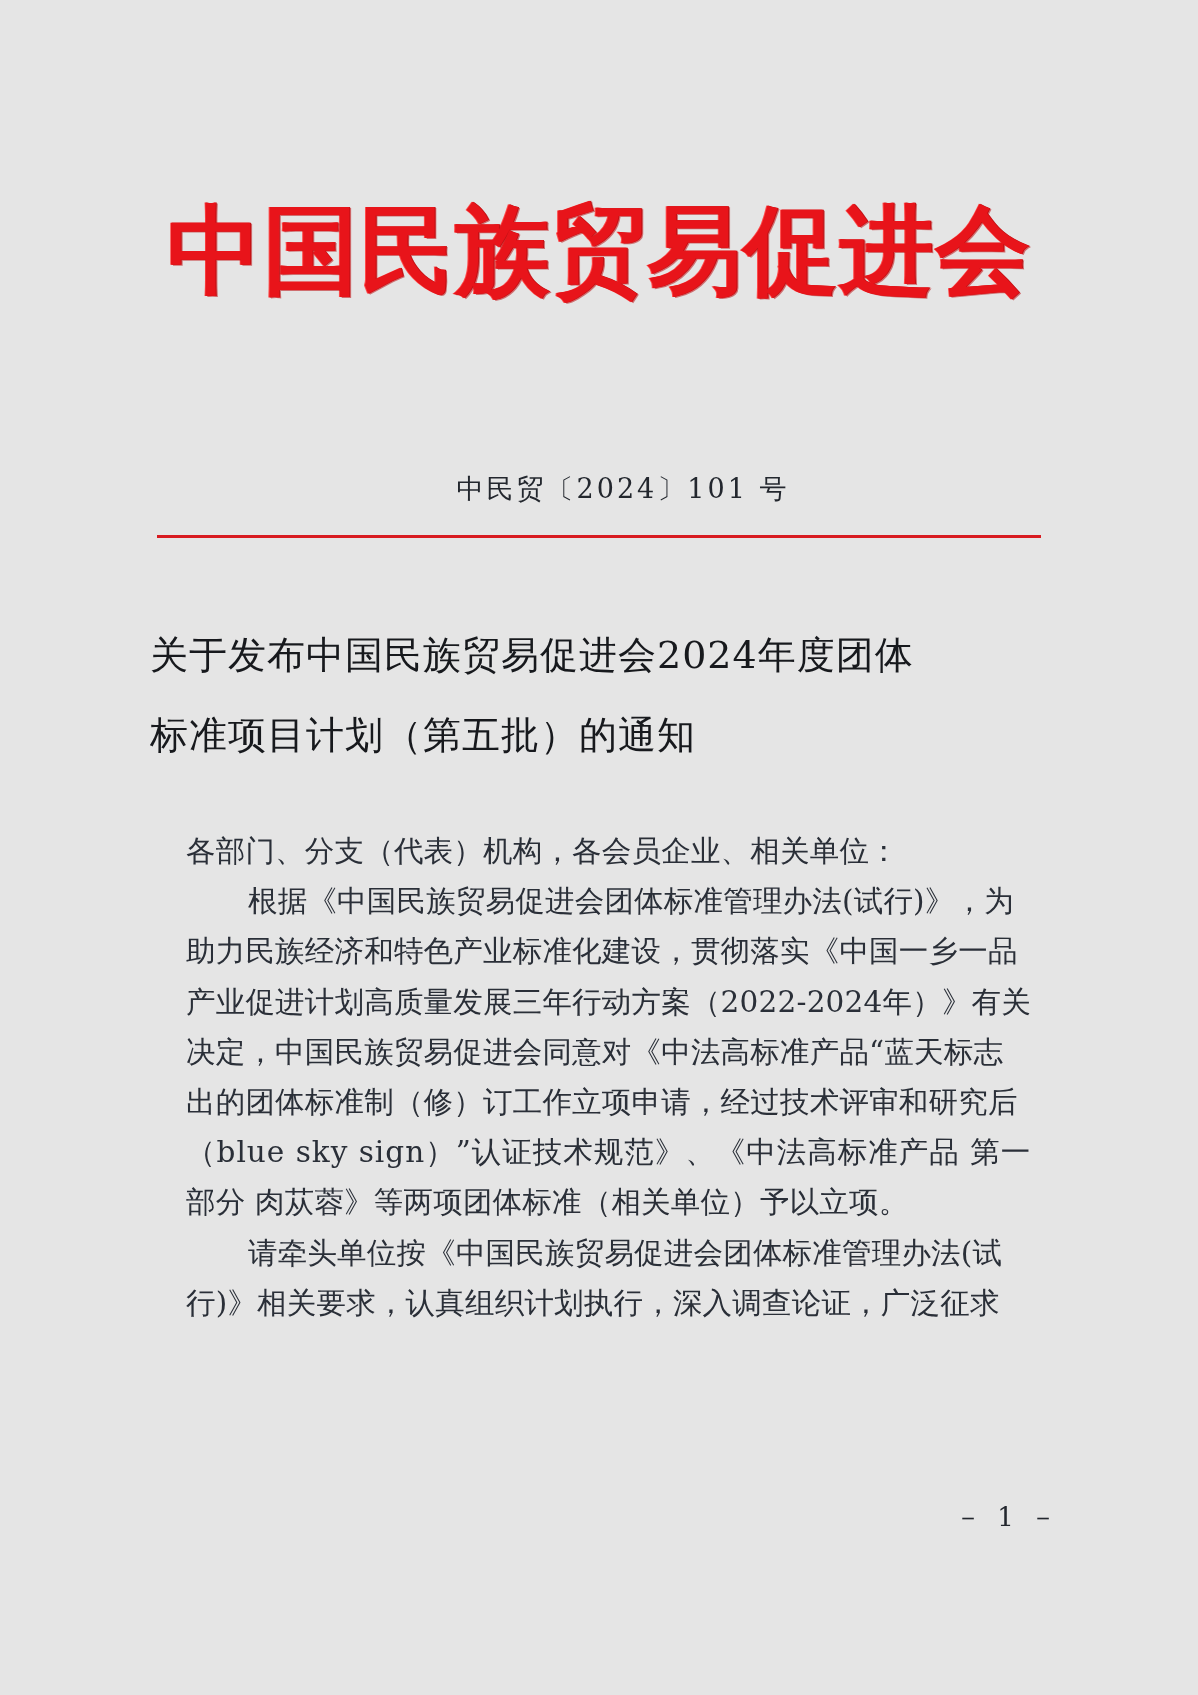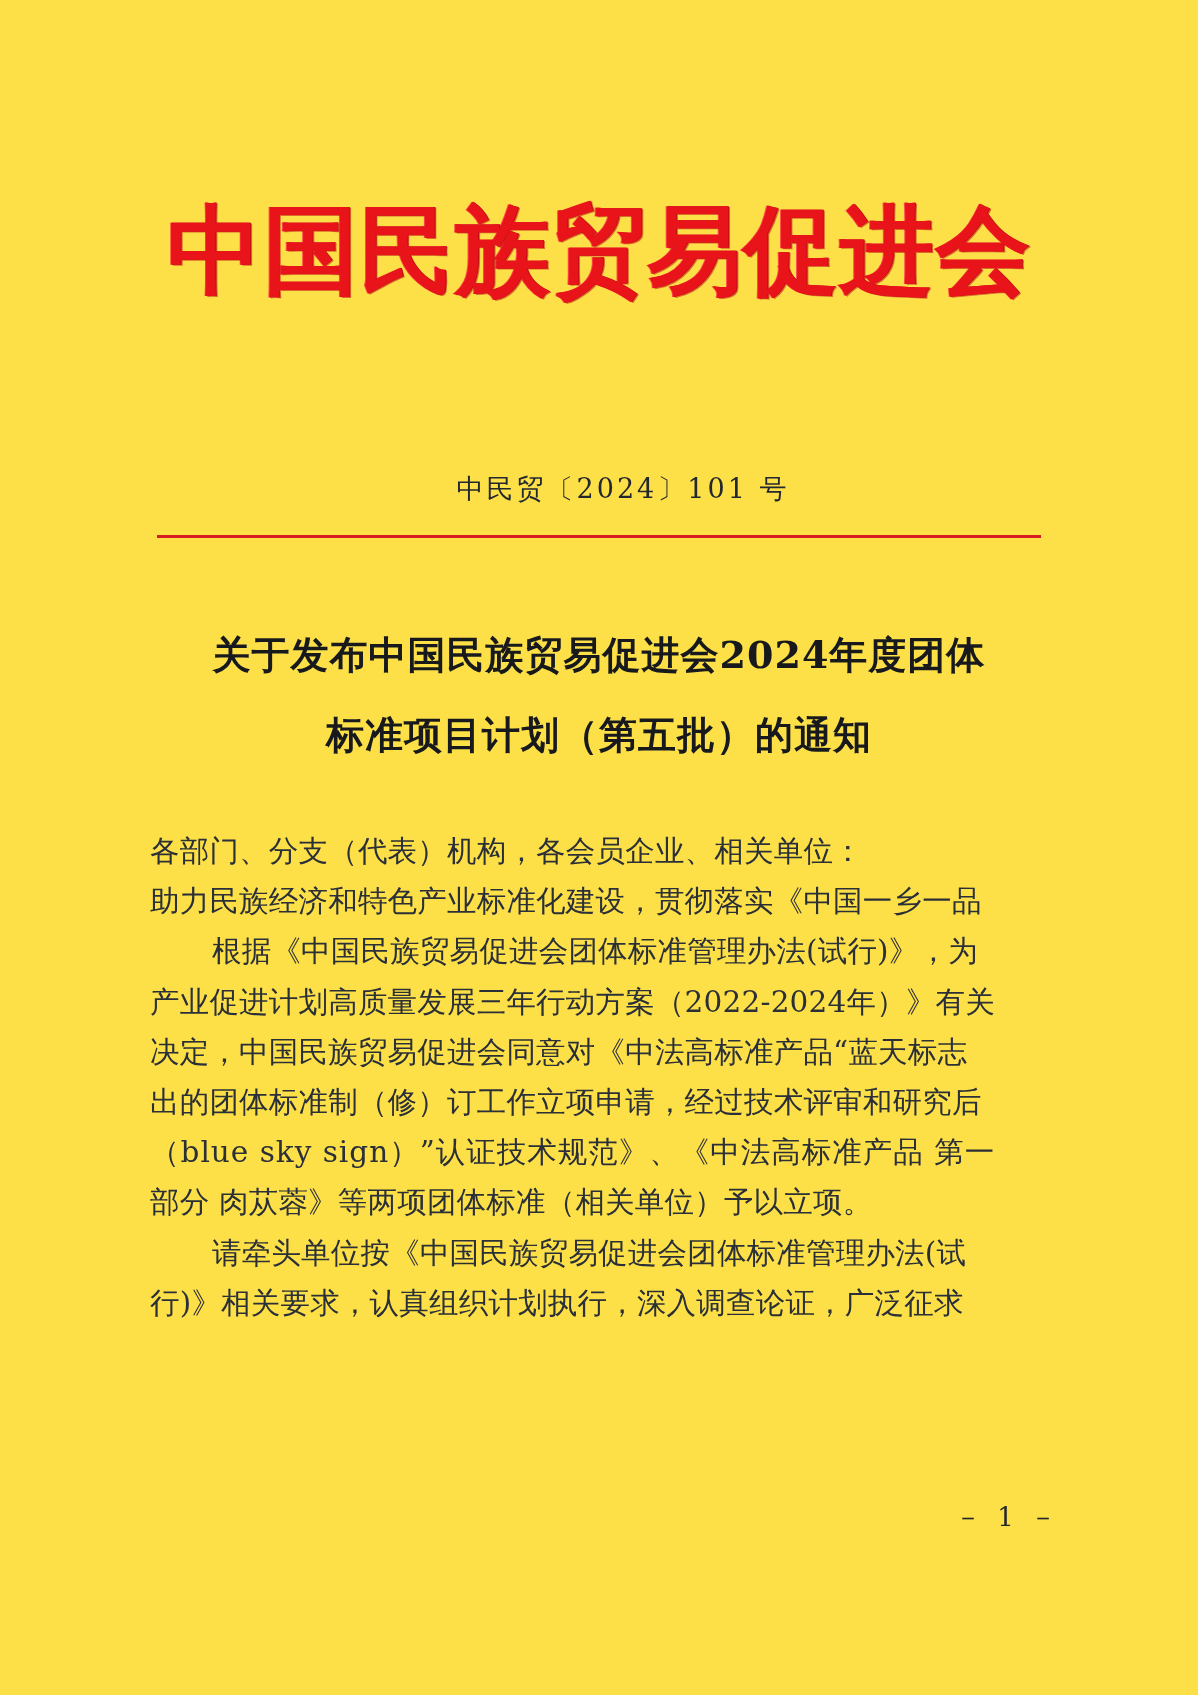--- a/index.html
+++ b/index.html
@@ -10,21 +10,21 @@
   body {
     width: 1198px;
     height: 1695px;
     position: relative;
     font-family: "DejaVu Serif", serif;
     overflow: hidden;
   }
   .page {
     position: absolute;
     inset: 0;
-    background: #fde047;
+    background: #e5e5e5;
   }
 
   
   .masthead {
     position: absolute;
     top: 196px;
     left: 0;
     width: 1198px;
     text-align: center;
   }
@@ -70,23 +70,22 @@
     height: 3px;
     background: #d81b20;
   }
 
   
   .doc-title {
     position: absolute;
     top: 615px;
     left: 150px;
     width: 898px;
-    text-align: center;
     font-family: "DejaVu Serif", "Liberation Serif", serif;
-    font-weight: bold;
+    font-weight: normal;
     font-size: 38px;
     line-height: 80px;
     letter-spacing: 1px;
     color: #17191d;
   }
   .doc-title .tline {
     display: block;
     white-space: nowrap;
   }
 
@@ -99,20 +98,21 @@
     font-family: "DejaVu Serif", "Liberation Serif", serif;
     font-size: 29.5px;
     line-height: 50.2px;
     color: #2a2f38;
     letter-spacing: 0.2px;
   }
   .body-line {
     display: block;
     white-space: nowrap;
     text-align: justify;
+    margin-left: 36px;
   }
   .body-line.indent {
     text-indent: 62px;
   }
   .latin {
     font-family: "DejaVu Serif", "Liberation Serif", serif;
     letter-spacing: 1px;
   }
 
   
@@ -143,22 +143,22 @@
 
   <div class="red-rule"></div>
 
   <div class="doc-title">
     <span class="tline">关于发布中国民族贸易促进会2024年度团体</span>
     <span class="tline">标准项目计划（第五批）的通知</span>
   </div>
 
   <div class="body-block">
     <span class="body-line">各部门、分支（代表）机构，各会员企业、相关单位：</span>
+    <span class="body-line indent">根据《中国民族贸易促进会团体标准管理办法(试行)》，为</span>
     <span class="body-line">助力民族经济和特色产业标准化建设，贯彻落实《中国一乡一品</span>
-    <span class="body-line indent">根据《中国民族贸易促进会团体标准管理办法(试行)》，为</span>
     <span class="body-line">产业促进计划高质量发展三年行动方案（2022-2024年）》有关</span>
     <span class="body-line">决定，中国民族贸易促进会同意对《中法高标准产品“蓝天标志</span>
     <span class="body-line">出的团体标准制（修）订工作立项申请，经过技术评审和研究后</span>
     <span class="body-line latin">（blue sky sign）”认证技术规范》、《中法高标准产品 第一</span>
     <span class="body-line">部分 肉苁蓉》等两项团体标准（相关单位）予以立项。</span>
     <span class="body-line indent">请牵头单位按《中国民族贸易促进会团体标准管理办法(试</span>
     <span class="body-line">行)》相关要求，认真组织计划执行，深入调查论证，广泛征求</span>
   </div>
 
   <div class="page-number">－ 1 －</div>

